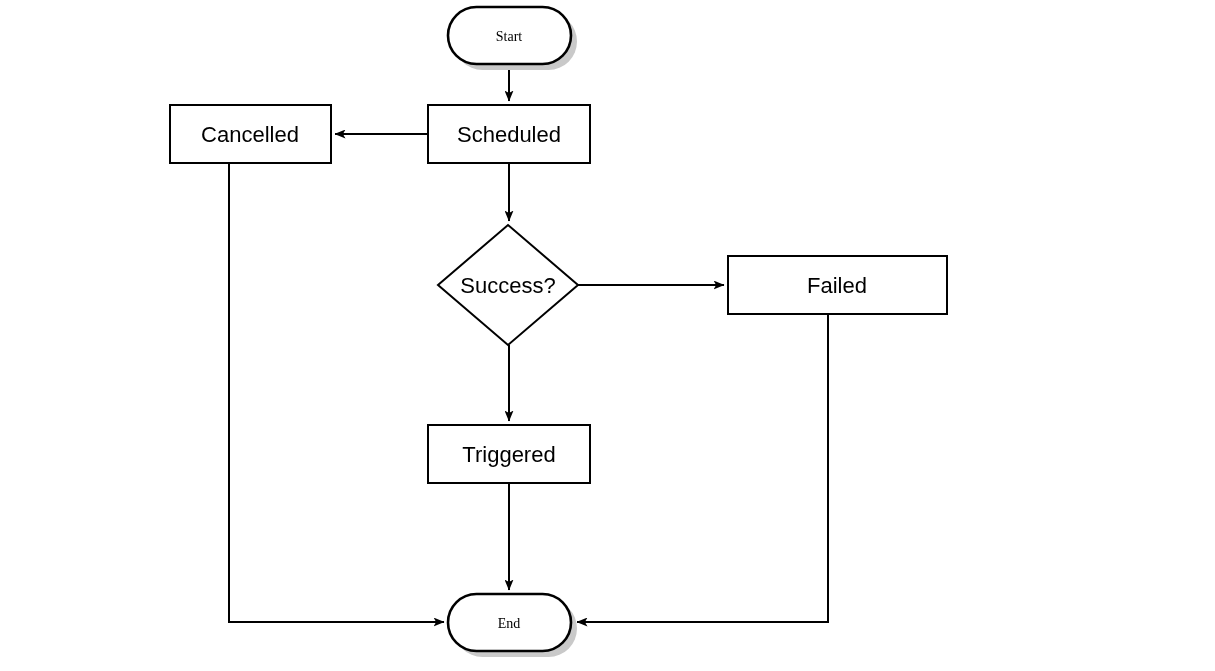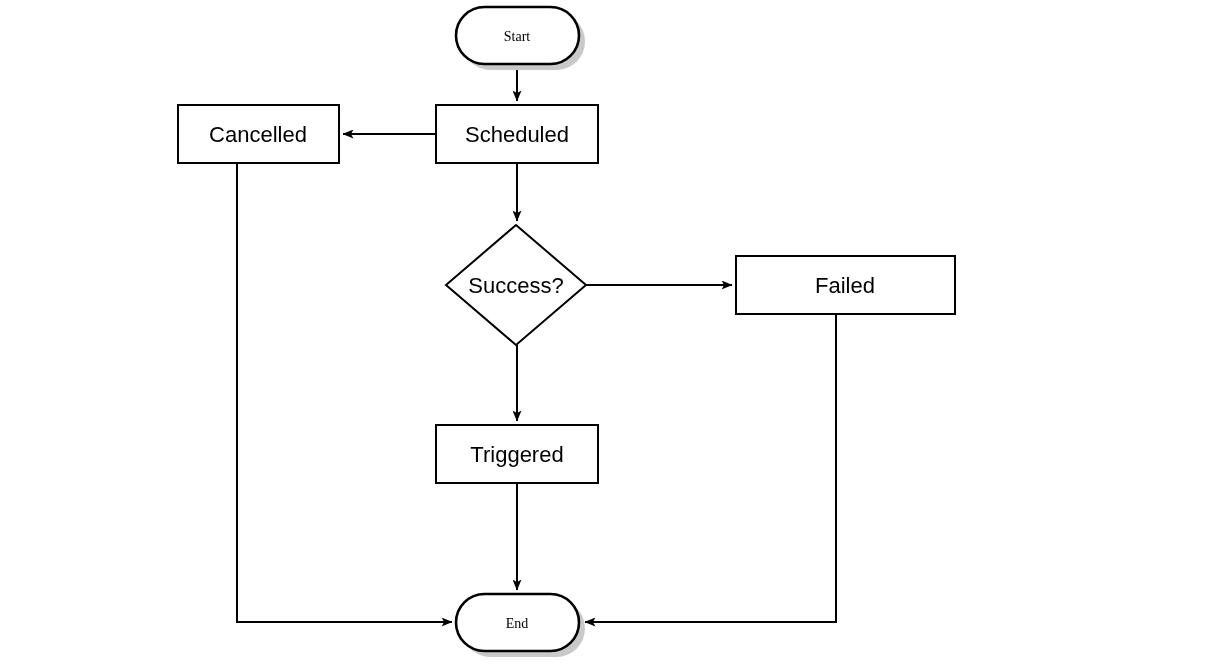--- a/index.html
+++ b/index.html
@@ -9,21 +9,21 @@
   }
   body {
     width: 1215px;
     height: 671px;
     position: relative;
     overflow: hidden;
     font-family: "Liberation Sans", sans-serif;
   }
   #diagram-canvas {
     position: absolute;
-    left: 16px;
+    left: 8px;
     top: 0;
     width: 981px;
     height: 671px;
     text-decoration: underline;
   }
   svg#flow-svg {
     position: absolute;
     left: 0;
     top: 0;
     width: 1215px;

